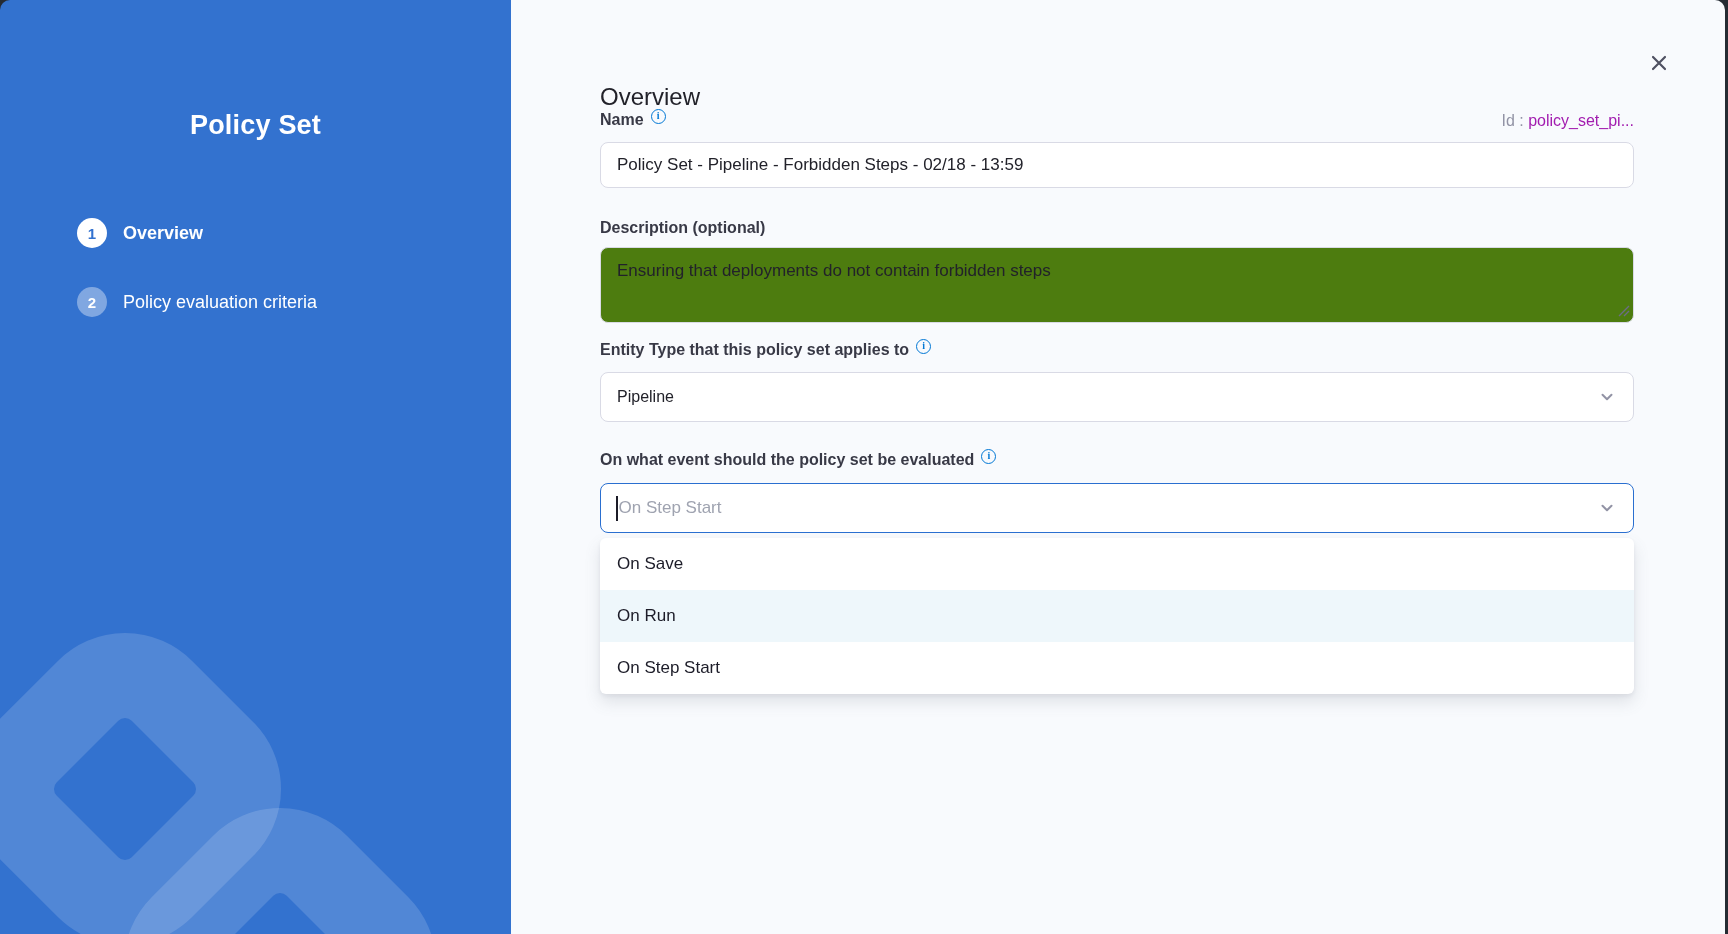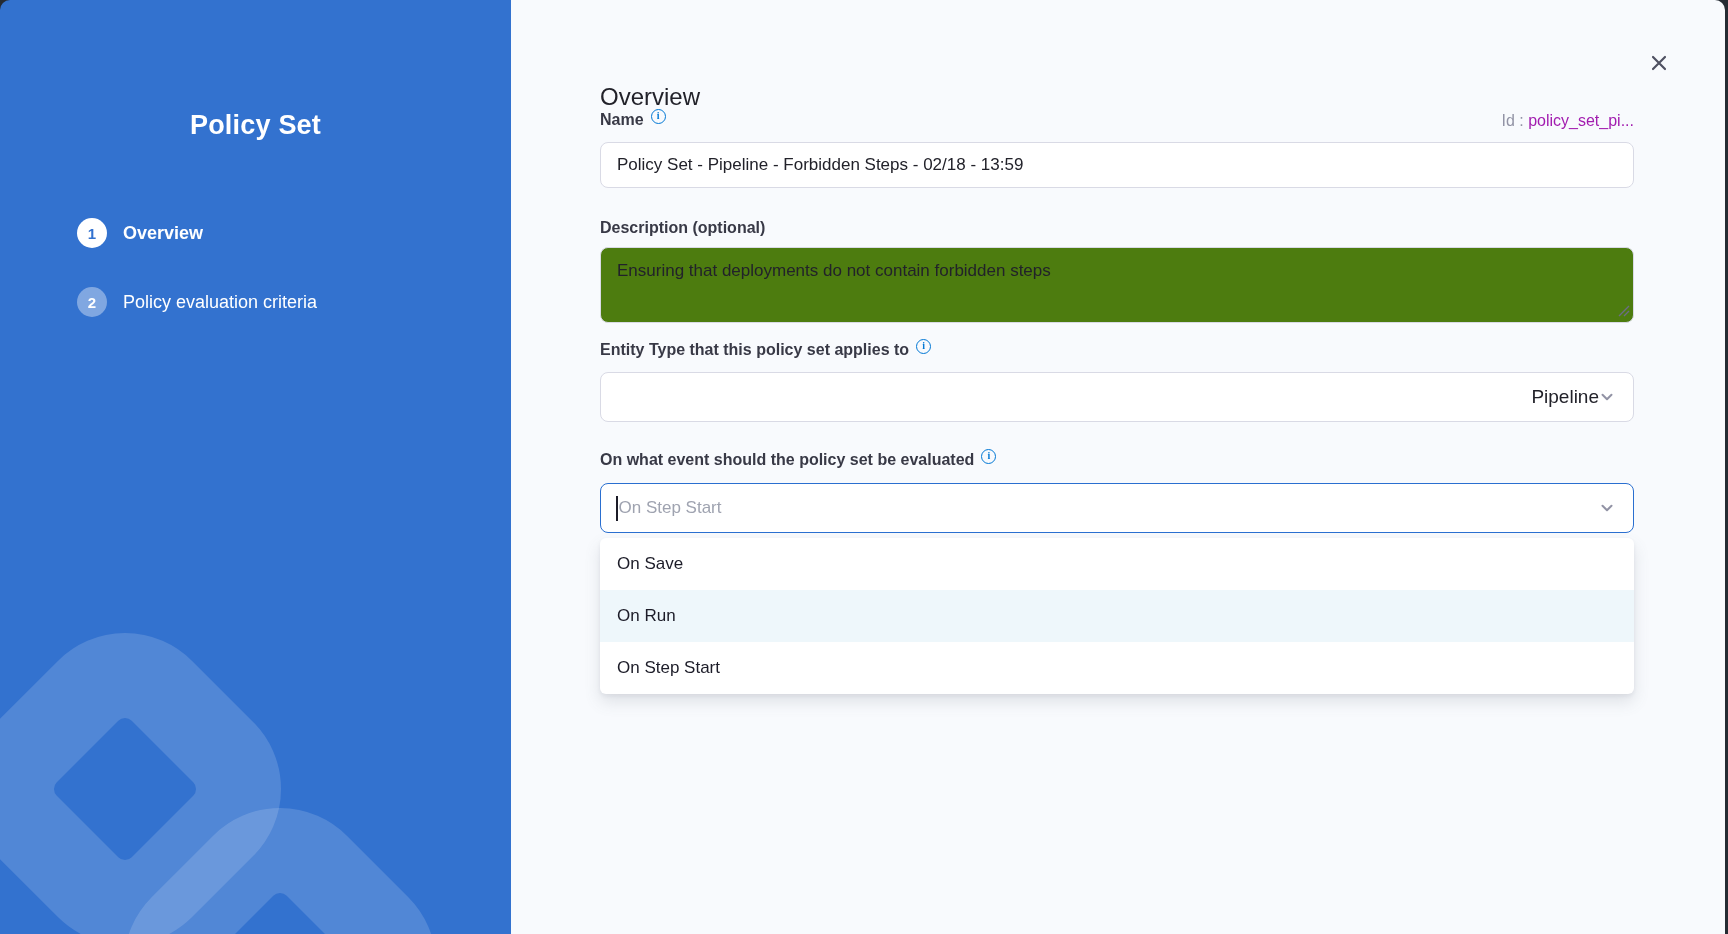--- a/index.html
+++ b/index.html
@@ -162,23 +162,22 @@
     border: 1px solid #D9DAE5;
     border-radius: 8px;
     background: #FFFFFF;
     display: flex;
     align-items: center;
     padding: 0 18px 0 16px;
     cursor: pointer;
   }
   .select-value {
     flex: 1 1 auto;
-    font-size: 19px;
-    color: #22222A;
-    text-align: right;
+    font-size: 16px;
+    color: #22222A;
   }
   .event-label { margin-top: 28px; text-align: center; }
   .combo {
     margin-top: 13px;
     height: 50px;
     border: 1px solid #2A6FD0;
     border-radius: 8px;
     background: #FFFFFF;
     display: flex;
     align-items: center;

